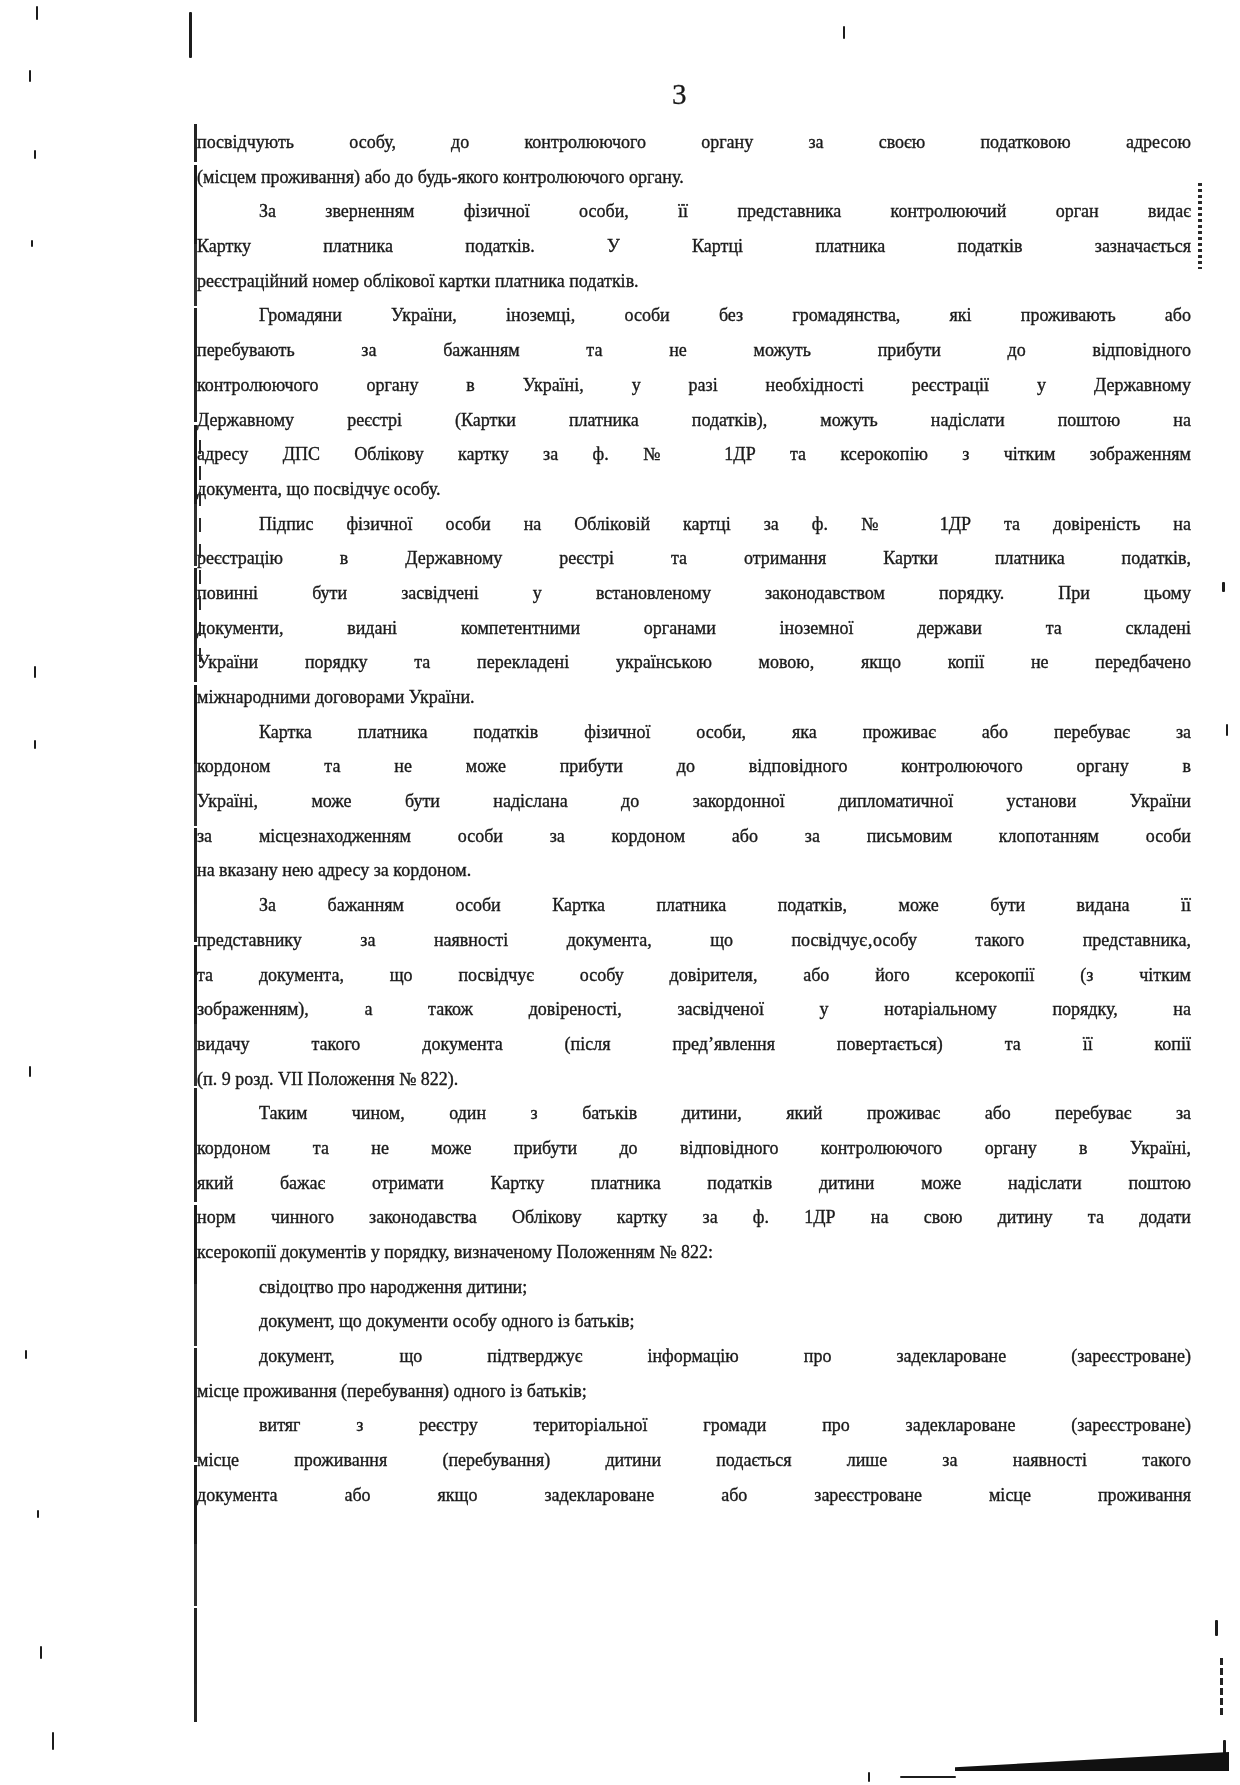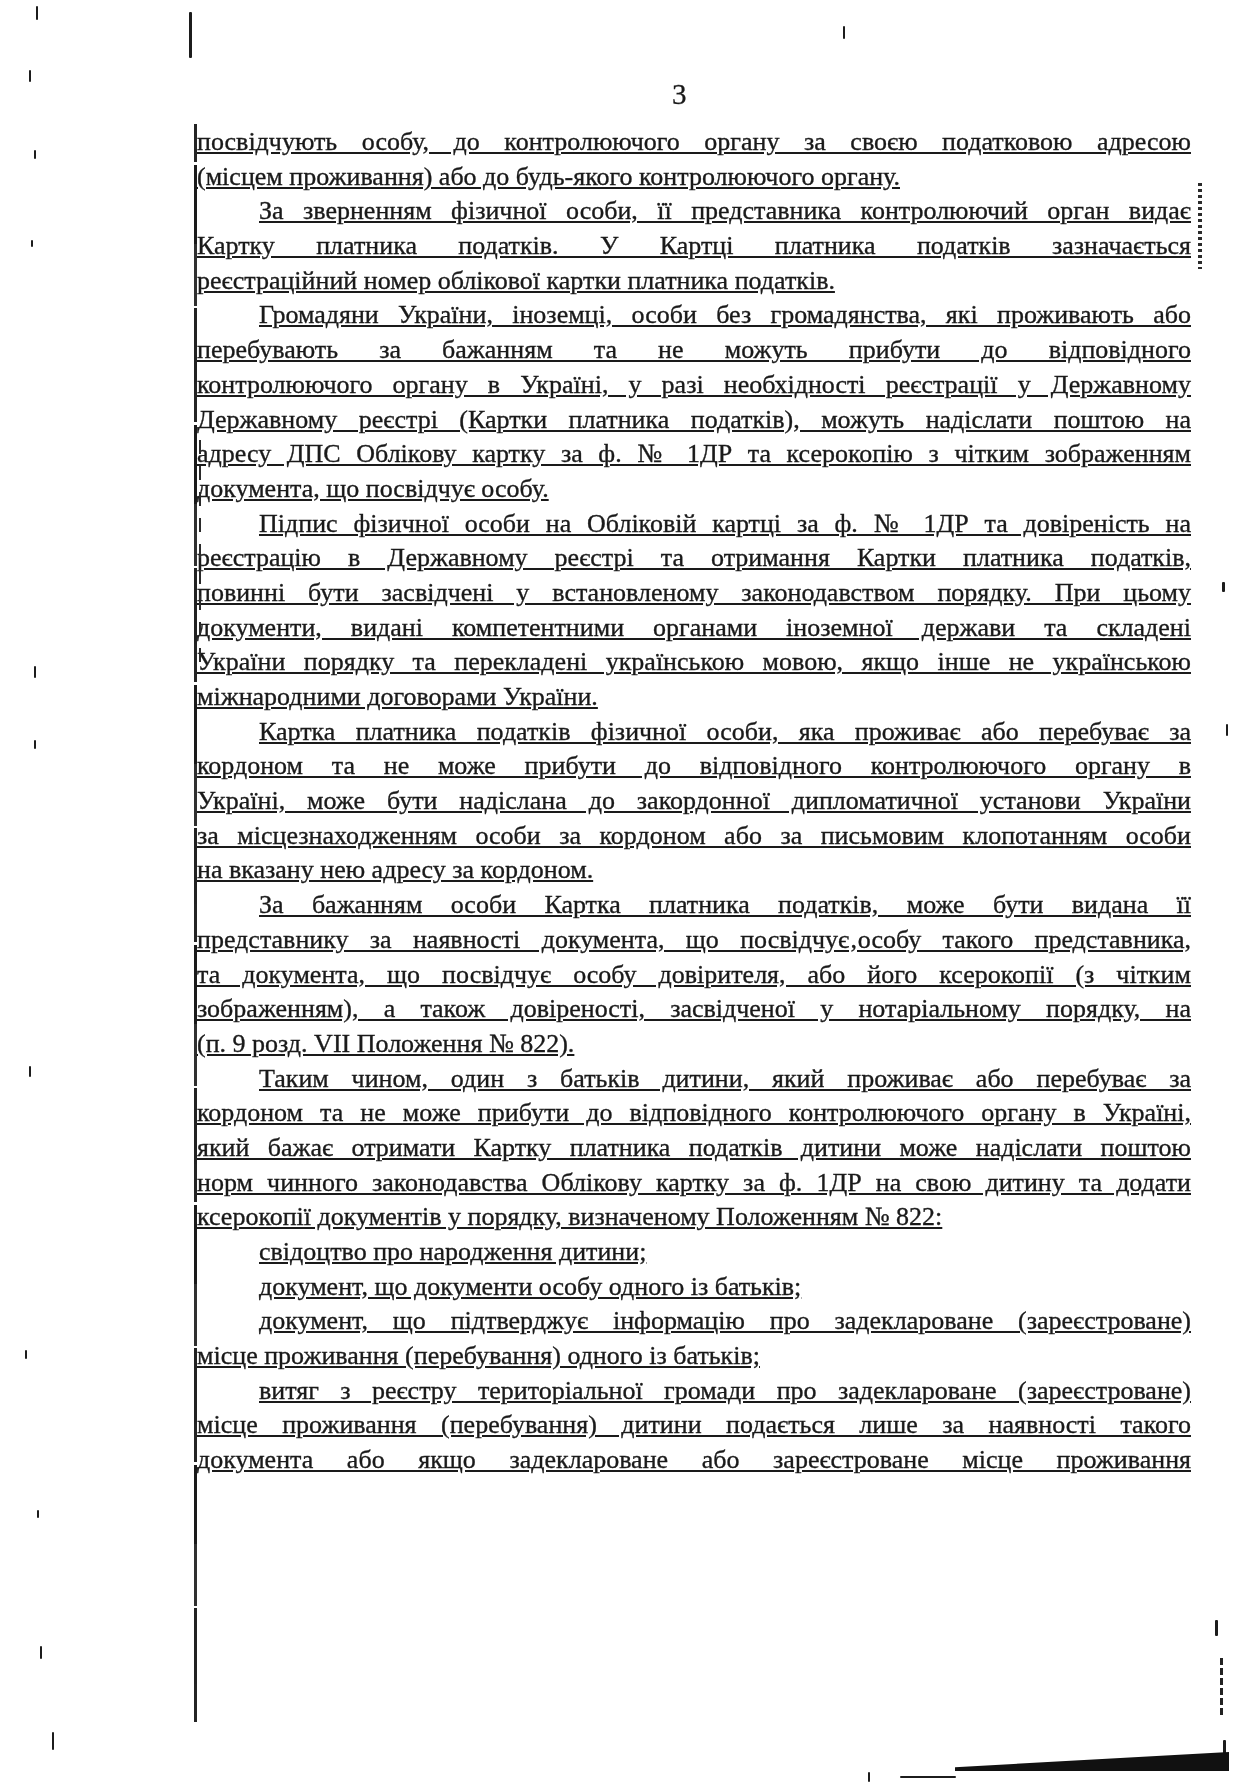--- a/index.html
+++ b/index.html
@@ -11,21 +11,21 @@
     font-family:"Liberation Serif", serif;
     color:#1a1a1a;
   }
   .page-number{
     position:absolute;left:672px;top:80px;
     font-size:29px;line-height:29px;
     -webkit-text-stroke:0.3px #1a1a1a;
   }
   .text-block{
     position:absolute;left:197px;top:125px;width:994px;
-    font-size:26px;line-height:34.7px;text-decoration:underline;
+    font-size:18px;line-height:34.7px;
     -webkit-text-stroke:0.35px #1a1a1a;
   }
   .text-block .line{
     height:34.7px;
     white-space:nowrap;
     text-align:justify;
     text-align-last:justify;
   }
   .text-block .line.end{text-align-last:left;}
   .text-block .line.indent{text-indent:62px;}
@@ -72,31 +72,32 @@
       <div class="line indent">Громадяни України, іноземці, особи без громадянства, які проживають або</div>
       <div class="line">перебувають за бажанням та не можуть прибути до відповідного</div>
       <div class="line">контролюючого органу в Україні, у разі необхідності реєстрації у Державному</div>
       <div class="line">Державному реєстрі (Картки платника податків), можуть надіслати поштою на</div>
       <div class="line">адресу ДПС Облікову картку за ф. № 1ДР та ксерокопію з чітким зображенням</div>
       <div class="line end">документа, що посвідчує особу.</div>
       <div class="line indent">Підпис фізичної особи на Обліковій картці за ф. № 1ДР та довіреність на</div>
       <div class="line">реєстрацію в Державному реєстрі та отримання Картки платника податків,</div>
       <div class="line">повинні бути засвідчені у встановленому законодавством порядку. При цьому</div>
       <div class="line">документи, видані компетентними органами іноземної держави та складені</div>
-      <div class="line">України порядку та перекладені українською мовою, якщо інше не українською</div>
+      <div class="line">України порядку та перекладені українською мовою, якщо копії не передбачено</div>
       <div class="line end">міжнародними договорами України.</div>
       <div class="line indent">Картка платника податків фізичної особи, яка проживає або перебуває за</div>
       <div class="line">кордоном та не може прибути до відповідного контролюючого органу в</div>
       <div class="line">Україні, може бути надіслана до закордонної дипломатичної установи України</div>
       <div class="line">за місцезнаходженням особи за кордоном або за письмовим клопотанням особи</div>
       <div class="line end">на вказану нею адресу за кордоном.</div>
       <div class="line indent">За бажанням особи Картка платника податків, може бути видана її</div>
       <div class="line">представнику за наявності документа, що посвідчує‚особу такого представника,</div>
       <div class="line">та документа, що посвідчує особу довірителя, або його ксерокопії (з чітким</div>
       <div class="line">зображенням), а також довіреності, засвідченої у нотаріальному порядку, на</div>
+      <div class="line">видачу такого документа (після пред’явлення повертається) та її копії</div>
       <div class="line end">(п. 9 розд. VII Положення № 822).</div>
       <div class="line indent">Таким чином, один з батьків дитини, який проживає або перебуває за</div>
       <div class="line">кордоном та не може прибути до відповідного контролюючого органу в Україні,</div>
       <div class="line">який бажає отримати Картку платника податків дитини може  надіслати поштою</div>
       <div class="line">норм чинного законодавства Облікову картку за ф. 1ДР на свою дитину та додати</div>
       <div class="line end">ксерокопії документів у порядку, визначеному Положенням № 822:</div>
       <div class="line indent end">свідоцтво про народження дитини;</div>
       <div class="line indent end">документ, що документи особу одного із батьків;</div>
       <div class="line indent">документ, що підтверджує інформацію про задеклароване (зареєстроване)</div>
       <div class="line end">місце проживання (перебування) одного із батьків;</div>

